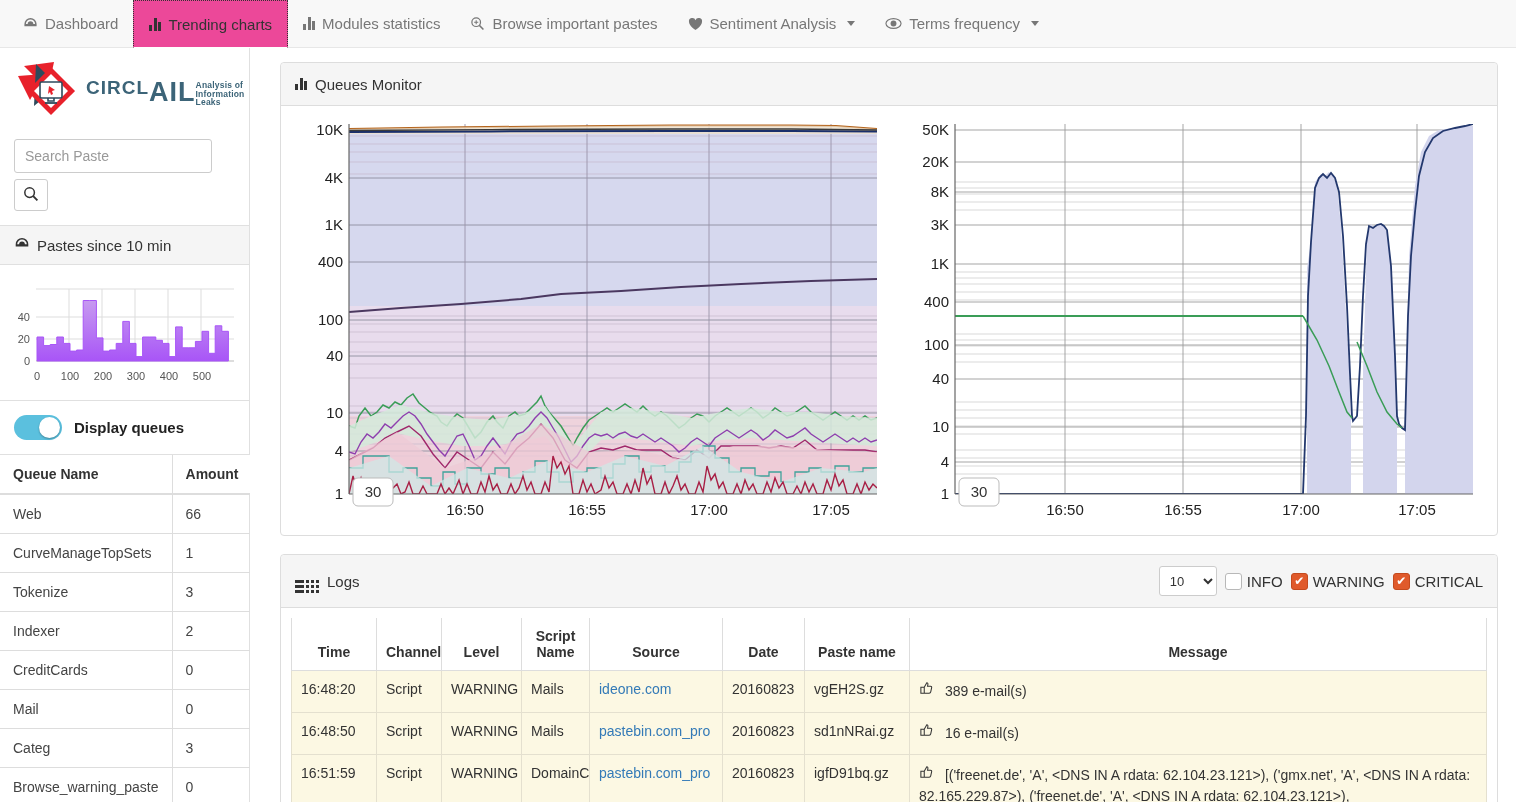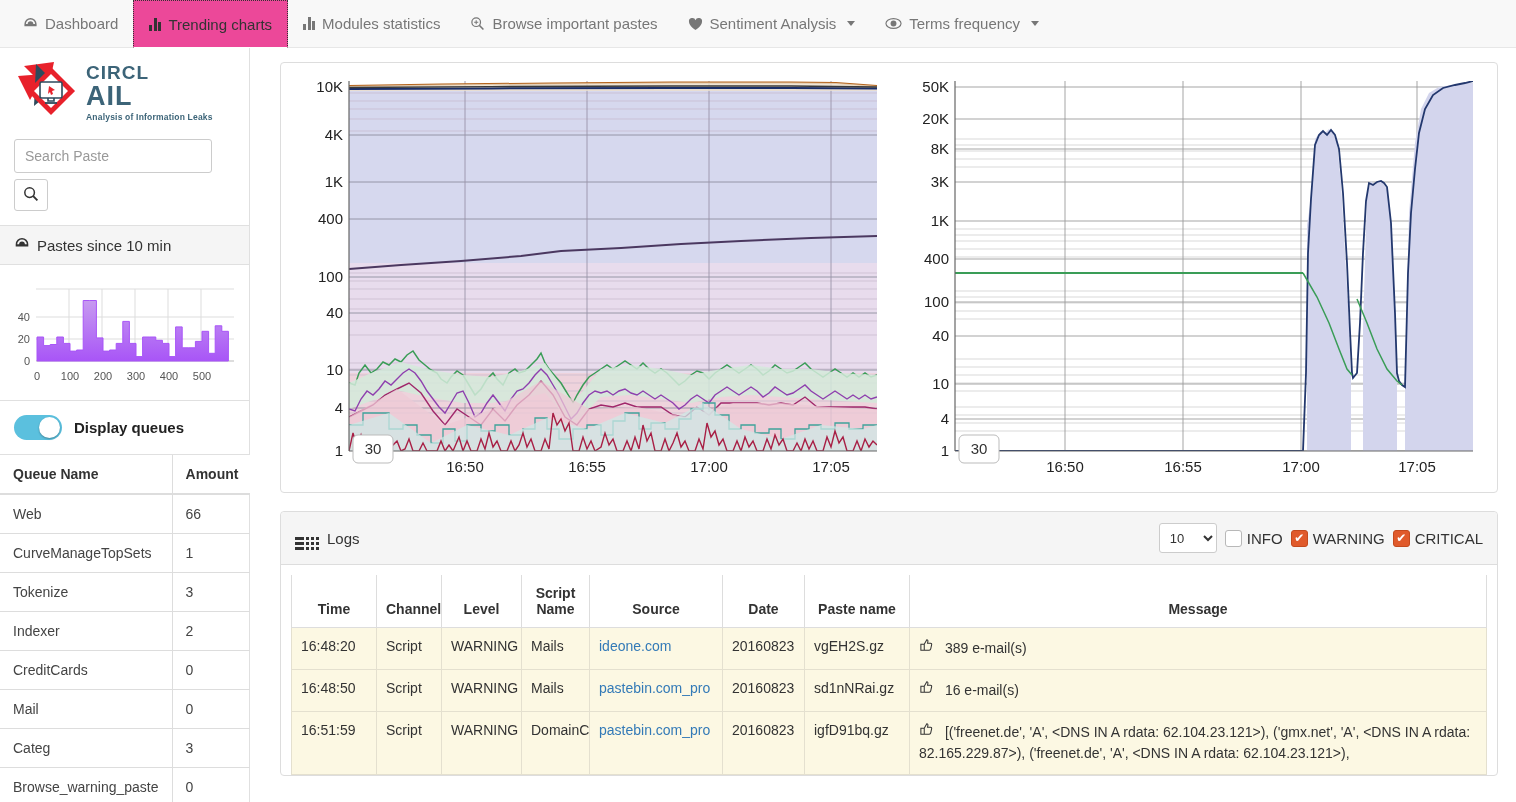--- a/index.html
+++ b/index.html
@@ -67,21 +67,21 @@
     background: #fff;
     border-right: 1px solid #e0e0e0;
     display: flex;
     flex-direction: column;
   }
   #logo-area {
     padding: 12px 14px 14px 14px;
     border-bottom: 1px solid #e0e0e0;
   }
   .logo-row { display:flex; align-items:center; gap:4px; }
-  .logo-text { display:flex; flex-direction:column; line-height:1; }
+  .logo-text { display:flex; flex-direction:row; line-height:1; }
   .logo-circl { font-size: 19px; font-weight: bold; color:#3c6478; letter-spacing:1px; }
   .logo-ail { font-size: 27px; font-weight: bold; color:#3c6478; letter-spacing:1px; margin-top:1px;}
   .logo-sub { font-size: 8.5px; font-weight: bold; color:#3c6478; margin-top:3px; letter-spacing:0.2px;}
 
   #search-input {
     width: 198px;
     height: 34px;
     margin-top: 14px;
     padding: 6px 10px;
     border: 1px solid #ccc;
@@ -450,20 +450,28 @@
             <td>Browse_warning_paste</td>
             <td>0</td>
           </tr>
       </tbody>
     </table>
   </div>
 
   <div id="main">
 
     <div class="panel">
+      <div class="panel-head">
+        <span><span class="bars-sm">
+              <i></i>
+              <i></i>
+              <i></i>
+            </span></span>
+        <span>Queues Monitor</span>
+      </div>
       <div class="panel-body">
         <div id="charts-row">
 
           <div class="chartbox">
             <svg width="590" height="410" viewBox="0 0 590 410">
               <defs>
                 <clipPath id="clipL">
                     <rect x="58" y="8" width="528" height="370"></rect>
                   </clipPath>
               </defs>

